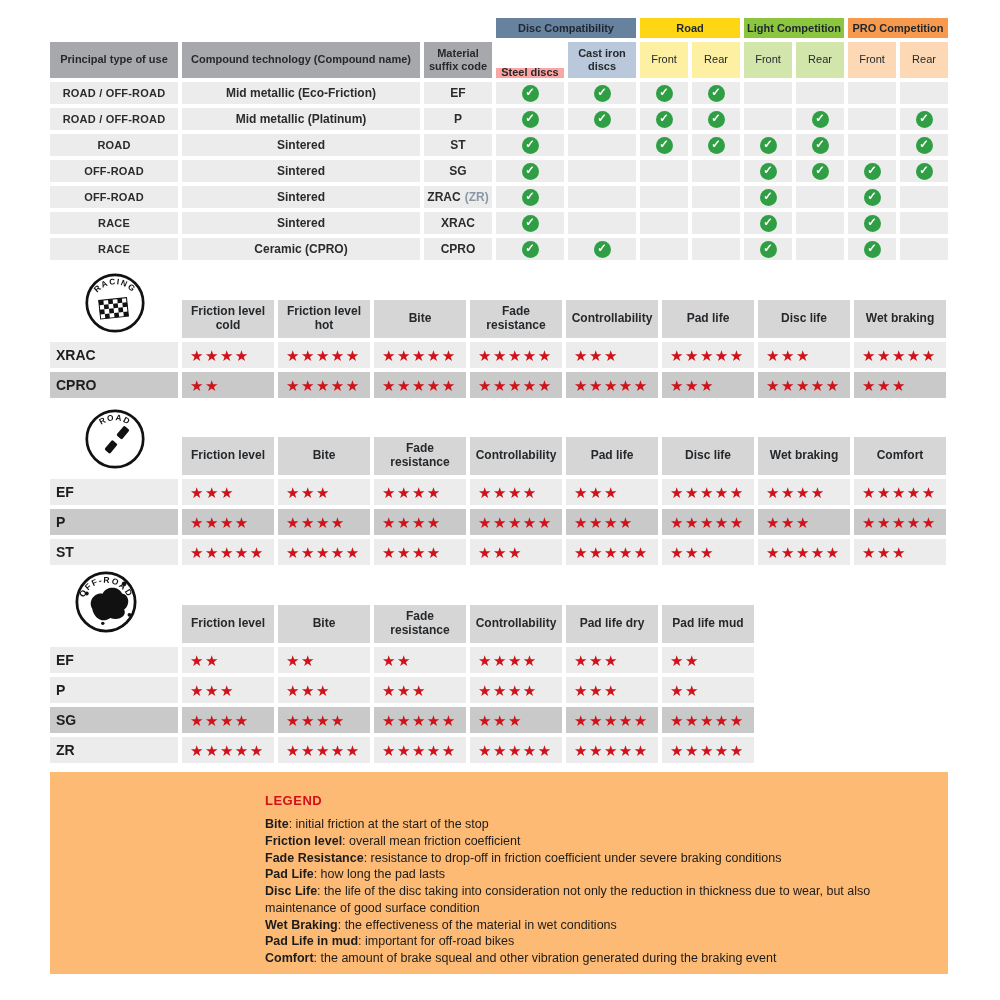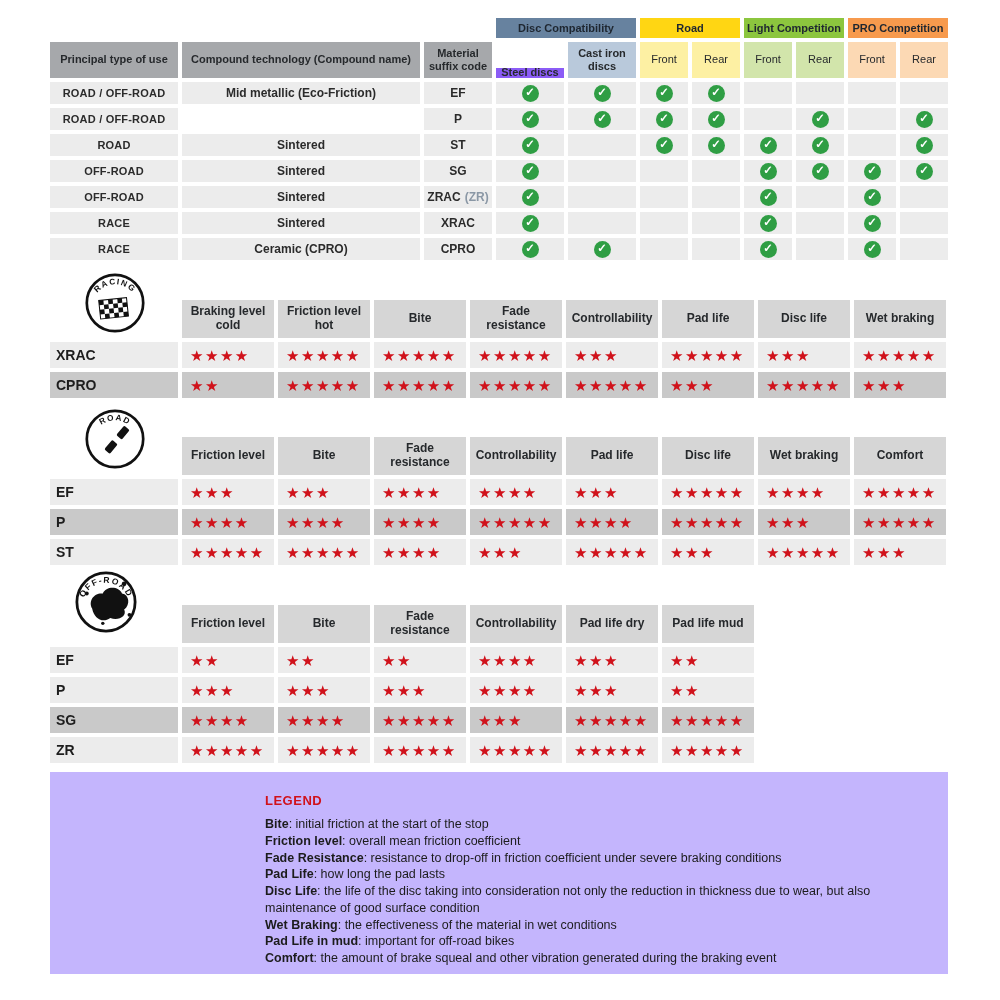--- a/index.html
+++ b/index.html
@@ -77,21 +77,21 @@
 <div class="page">
 
   <div id="compat-grid">
       <div class="group-header" style="background: rgb(103, 130, 159); grid-area: 1 / 4 / auto / span 2;">Disc Compatibility</div>
       <div class="group-header" style="background: rgb(255, 214, 19); grid-area: 1 / 6 / auto / span 2;">Road</div>
       <div class="group-header" style="background: rgb(140, 198, 62); grid-area: 1 / 8 / auto / span 2;">Light Competition</div>
       <div class="group-header" style="background: rgb(247, 154, 77); grid-area: 1 / 10 / auto / span 2;">PRO Competition</div>
       <div class="col-header" style="background: rgb(166, 168, 171); grid-area: 2 / 1;">Principal type of use</div>
       <div class="col-header" style="background: rgb(166, 168, 171); grid-area: 2 / 2;">Compound technology (Compound name)</div>
       <div class="col-header" style="background: rgb(166, 168, 171); grid-area: 2 / 3;">Material suffix code</div>
-      <div class="col-header" style="background: #8b5cf6; grid-area: 2 / 4; margin-top: 26px;">Steel discs</div>
+      <div class="col-header" style="background: #fca5a5; grid-area: 2 / 4; margin-top: 26px;">Steel discs</div>
       <div class="col-header" style="background: rgb(185, 201, 219); grid-area: 2 / 5;">Cast iron discs</div>
       <div class="col-header" style="background: rgb(253, 240, 163); font-weight: 400; grid-area: 2 / 6;">Front</div>
       <div class="col-header" style="background: rgb(253, 240, 163); font-weight: 400; grid-area: 2 / 7;">Rear</div>
       <div class="col-header" style="background: rgb(210, 229, 171); font-weight: 400; grid-area: 2 / 8;">Front</div>
       <div class="col-header" style="background: rgb(210, 229, 171); font-weight: 400; grid-area: 2 / 9;">Rear</div>
       <div class="col-header" style="background: rgb(252, 217, 180); font-weight: 400; grid-area: 2 / 10;">Front</div>
       <div class="col-header" style="background: rgb(252, 217, 180); font-weight: 400; grid-area: 2 / 11;">Rear</div>
       <div class="cell use-cell" style="grid-area: 3 / 1;">ROAD / OFF-ROAD</div>
       <div class="cell compound-cell" style="grid-area: 3 / 2;">Mid metallic (Eco-Friction)</div>
       <div class="cell code-cell" style="grid-area: 3 / 3;">
@@ -107,20 +107,21 @@
         <span class="check-icon" style="background: rgb(47, 158, 68);">✓</span>
       </div>
       <div class="cell check-cell" style="grid-area: 3 / 7;">
         <span class="check-icon" style="background: rgb(47, 158, 68);">✓</span>
       </div>
       <div class="cell check-cell" style="grid-area: 3 / 8;"></div>
       <div class="cell check-cell" style="grid-area: 3 / 9;"></div>
       <div class="cell check-cell" style="grid-area: 3 / 10;"></div>
       <div class="cell check-cell" style="grid-area: 3 / 11;"></div>
       <div class="cell use-cell" style="grid-area: 4 / 1;">ROAD / OFF-ROAD</div>
+      <div class="cell compound-cell" style="grid-area: 4 / 2;">Mid metallic (Platinum)</div>
       <div class="cell code-cell" style="grid-area: 4 / 3;">
         <span>P</span>
       </div>
       <div class="cell check-cell" style="grid-area: 4 / 4;">
         <span class="check-icon" style="background: rgb(47, 158, 68);">✓</span>
       </div>
       <div class="cell check-cell" style="grid-area: 4 / 5;">
         <span class="check-icon" style="background: rgb(47, 158, 68);">✓</span>
       </div>
       <div class="cell check-cell" style="grid-area: 4 / 6;">
@@ -261,21 +262,21 @@
         <rect x="37.5" y="30.5" width="4.5" height="4.5" fill="#111"></rect>
       <rect x="15" y="35" width="4.5" height="4.5" fill="#111"></rect>
         <rect x="24" y="35" width="4.5" height="4.5" fill="#111"></rect>
         <rect x="33" y="35" width="4.5" height="4.5" fill="#111"></rect>
       <rect x="19.5" y="39.5" width="4.5" height="4.5" fill="#111"></rect>
         <rect x="28.5" y="39.5" width="4.5" height="4.5" fill="#111"></rect>
         <rect x="37.5" y="39.5" width="4.5" height="4.5" fill="#111"></rect>
     </g>
   </svg>
   <div id="racing-grid" class="perf-grid">
-      <div class="perf-header" style="grid-area: 1 / 2;">Braking level cold</div>
+      <div class="perf-header" style="grid-area: 1 / 2;">Friction level cold</div>
       <div class="perf-header" style="grid-area: 1 / 3;">Friction level hot</div>
       <div class="perf-header" style="grid-area: 1 / 4;">Bite</div>
       <div class="perf-header" style="grid-area: 1 / 5;">Fade resistance</div>
       <div class="perf-header" style="grid-area: 1 / 6;">Controllability</div>
       <div class="perf-header" style="grid-area: 1 / 7;">Pad life</div>
       <div class="perf-header" style="grid-area: 1 / 8;">Disc life</div>
       <div class="perf-header" style="grid-area: 1 / 9;">Wet braking</div>
       <div class="perf-label" style="background: rgb(236, 236, 236); grid-area: 2 / 1;">XRAC</div>
       <div class="star-cell" style="background: rgb(236, 236, 236); grid-area: 2 / 2;">
         <span class="stars" style="color: rgb(208, 18, 27);">★★★★</span>
@@ -513,21 +514,21 @@
         <span class="stars" style="color: rgb(208, 18, 27);">★★★★★</span>
       </div>
       <div class="star-cell" style="background: rgb(236, 236, 236); grid-area: 5 / 6;">
         <span class="stars" style="color: rgb(208, 18, 27);">★★★★★</span>
       </div>
       <div class="star-cell" style="background: rgb(236, 236, 236); grid-area: 5 / 7;">
         <span class="stars" style="color: rgb(208, 18, 27);">★★★★★</span>
       </div>
     </div>
 
-  <div id="legend" style="background: #c4b5fd;">
+  <div id="legend" style="background: #fdba74;">
     <div class="legend-title" style="color: rgb(208, 18, 27);">LEGEND</div>
     <div id="legend-items">
         <div class="legend-line"><span class="legend-term">Bite</span><span class="legend-desc">: initial friction at the start of the stop</span></div>
         <div class="legend-line"><span class="legend-term">Friction level</span><span class="legend-desc">: overall mean friction coefficient</span></div>
         <div class="legend-line"><span class="legend-term">Fade Resistance</span><span class="legend-desc">: resistance to drop-off in friction coefficient under severe braking conditions</span></div>
         <div class="legend-line"><span class="legend-term">Pad Life</span><span class="legend-desc">: how long the pad lasts</span></div>
         <div class="legend-line"><span class="legend-term">Disc Life</span><span class="legend-desc">: the life of the disc taking into consideration not only the reduction in thickness due to wear, but also maintenance of good surface condition</span></div>
         <div class="legend-line"><span class="legend-term">Wet Braking</span><span class="legend-desc">: the effectiveness of the material in wet conditions</span></div>
         <div class="legend-line"><span class="legend-term">Pad Life in mud</span><span class="legend-desc">: important for off-road bikes</span></div>
         <div class="legend-line"><span class="legend-term">Comfort</span><span class="legend-desc">: the amount of brake squeal and other vibration generated during the braking event</span></div>

